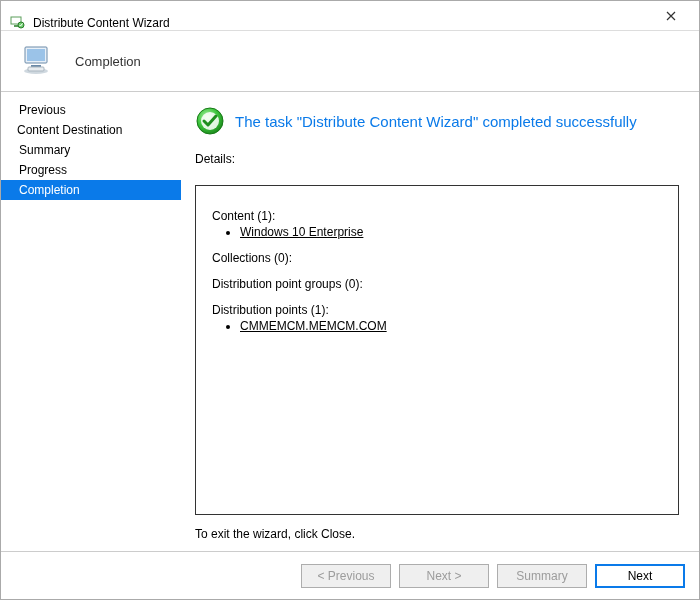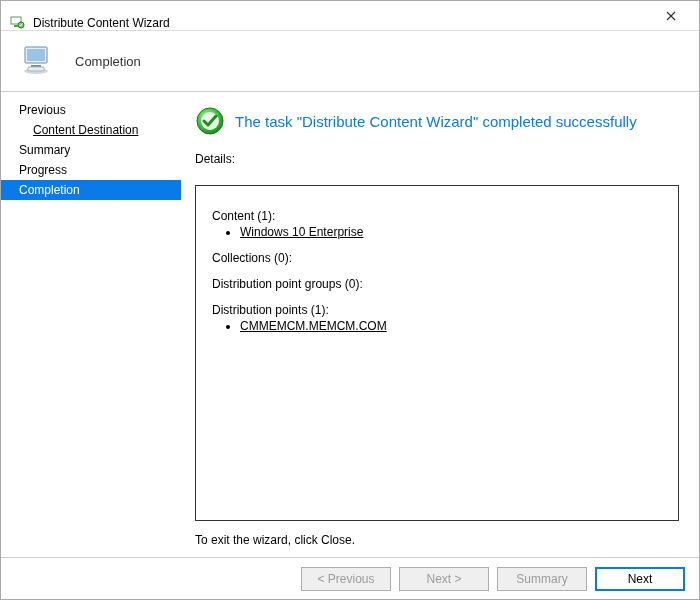--- a/index.html
+++ b/index.html
@@ -14,40 +14,40 @@
     .header { height: 60px; display: flex; align-items: center; padding: 0 18px; background: #fff; border-bottom: 0; }
     .header-icon { width: 40px; height: 40px; margin-right: 16px; display:flex; align-items:center; justify-content:center; }
     .header-text { font-size: 13px; color: #333; }
 
     .divider { height: 1px; background: #ccc; margin: 0; }
 
     .body { flex: 1; display: flex; overflow: hidden; }
 
     .sidebar { width: 180px; background: #fff; padding-top: 8px; font-size: 12px; color: #000; }
     .side-item { padding: 3px 10px 3px 18px; cursor: default; }
-    .side-item.sub { padding-left: 32px; text-decoration: underline; }
+    .side-item.sub { padding-left: 16px; }
     .side-item.selected { background: #0a7ae9; color: #fff; }
 
     .main { flex: 1; padding: 14px 20px 10px 14px; display: flex; flex-direction: column; }
 
     .status-row { display: flex; align-items: center; margin-bottom: 16px; }
     .status-icon { width: 30px; height: 30px; margin-right: 10px; flex-shrink: 0; position: relative; }
     .status-msg { color: #0a7ae9; font-size: 15px; }
 
     .details-label { font-size: 12px; margin-bottom: 19px; }
     .details-box { border: 1px solid #333; flex: 1; min-height: 260px; padding: 12px 16px; font-size: 12px; overflow: auto; }
     .group-title { margin-top: 6px; }
     .group-title:first-child { margin-top: 11px; }
     .details-box ul { list-style: disc; padding-left: 28px; margin: 2px 0 12px 0; text-decoration: underline; }
     .details-box ul li { padding: 0; }
     .empty-group { margin-bottom: 12px; }
 
     .exit-note { font-size: 12px; margin-top: 12px; }
 
-    .footer { height: 42px; border-top: 1px solid #ccc; display: flex; align-items: center; justify-content: flex-end; padding: 0 14px; gap: 8px; }
+    .footer { height: 48px; border-top: 1px solid #ccc; display: flex; align-items: center; justify-content: flex-end; padding: 0 14px; gap: 8px; }
     .btn { width: 90px; height: 24px; font-size: 12px; border: 1px solid #adadad; background: #e1e1e1; color: #333; display:flex; align-items:center; justify-content:center; }
     .btn.disabled { color: #9c9c9c; background: #efefef; }
     .btn.primary { border: 2px solid #0a7ae9; background: #fff; color: #000; }
   </style>
 </head>
 <body>
 
 <div class="window">
 
   <div class="titlebar">

